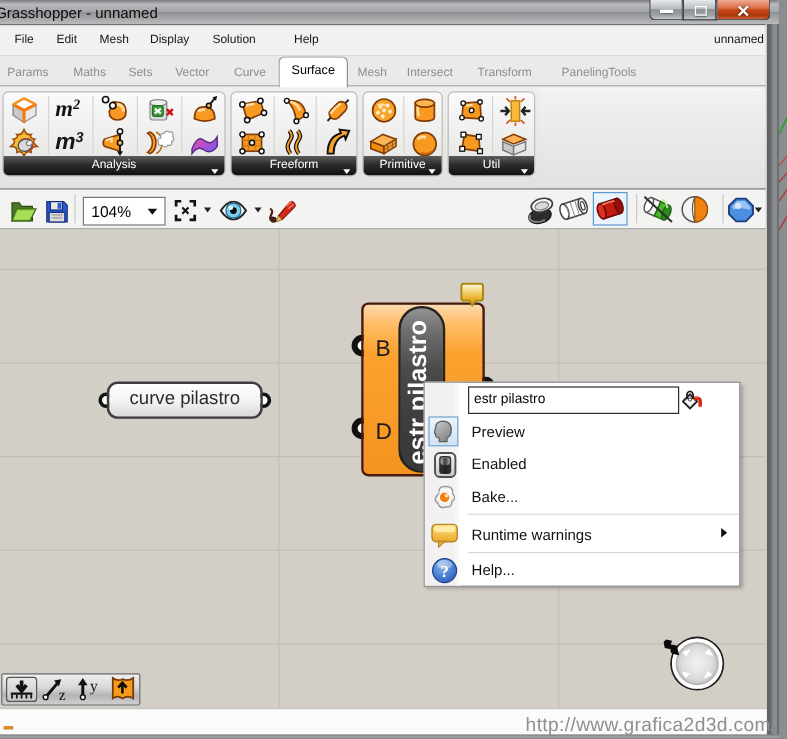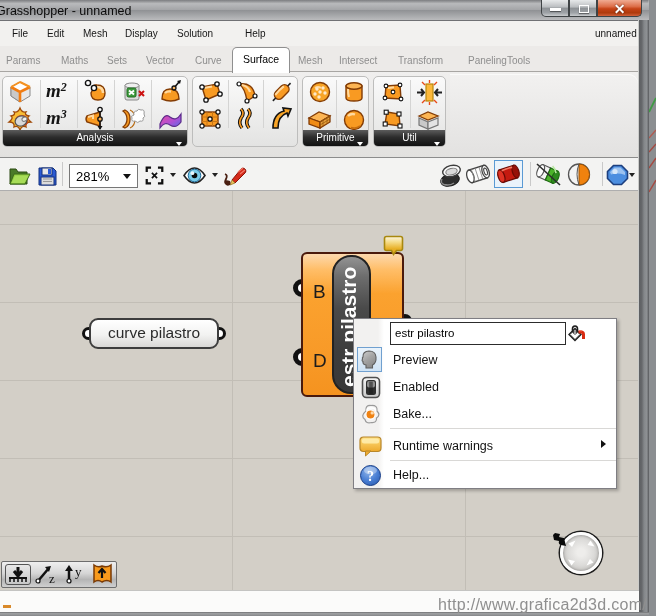--- a/index.html
+++ b/index.html
@@ -205,21 +205,21 @@
       <line x1="16" y1="9" x2="21" y2="3" stroke="#111" stroke-width="1.6"></line>
       <path d="M19 2 L23 1 L22 5 Z" fill="#111"></path>
       <circle cx="16" cy="9" r="2" fill="#f8b25c" stroke="#111" stroke-width="1.3"></circle>
     </svg>
     <svg class="abs" style="left:4px;top:29px;" width="27" height="27" viewBox="0 0 27 27">
       <path d="M13 2 Q15 7 19 6 Q17 9 22 10 Q19 12 24 16 Q18 16 19 21 Q15 19 13 24 Q11 19 7 21 Q8 16 2 16 Q7 12 4 10 Q9 9 7 6 Q11 7 13 2 Z" fill="#f8bc35" stroke="#a04a08" stroke-width="1.3"></path>
       <path d="M8 16 Q8 9 15 9 Q21 9 21 15 Q21 20 15 20 Q8 20 8 16 Z" fill="#e23d10"></path>
       <ellipse cx="14" cy="15" rx="6" ry="5" fill="#d9d9d9" stroke="#555" stroke-width="1.2" transform="rotate(-20 14 15)"></ellipse>
       <ellipse cx="17.5" cy="13.2" rx="2.6" ry="2" fill="#f4f4f4" stroke="#777" transform="rotate(-20 17.5 13.2)"></ellipse>
     </svg>
-    <div class="abs" style="left:43px;top:30px;width:28px;height:24px;font-family:Liberation Serif, serif;font-style:italic;font-weight:bold;font-size:19px;color:#151515;">m<span style="font-size:12px;vertical-align:6px;">3</span></div>
+    <div class="abs" style="left:43px;top:30px;width:28px;height:24px;font-family:Liberation Sans, sans-serif;font-style:italic;font-weight:bold;font-size:19px;color:#151515;">m<span style="font-size:12px;vertical-align:6px;">3</span></div>
     <svg class="abs" style="left:80px;top:29px;" width="26" height="26" viewBox="0 0 26 26">
       <path d="M4 10 L17 6 L17 20 L4 16 Q2 13 4 10 Z" fill="#f89a22" stroke="#833c05" stroke-width="1.4"></path>
       <path d="M5 11 L10 9.5 L10 13" stroke="#ffd9a0" stroke-width="2" fill="none"></path>
       <line x1="17" y1="3" x2="17" y2="23" stroke="#111" stroke-width="1.5"></line>
       <circle cx="17" cy="3.5" r="2.2" fill="#fff" stroke="#111" stroke-width="1.3"></circle>
       <circle cx="17" cy="13" r="2.2" fill="#f8b25c" stroke="#111" stroke-width="1.3"></circle>
       <path d="M14.5 20 L19.5 20 L17 24 Z" fill="#111"></path>
     </svg>
     <svg class="abs" style="left:117px;top:29px;" width="26" height="26" viewBox="0 0 26 26">
       <path d="M5 4 Q10 6 10 13 Q10 20 5 22 L3 21 Q7 18 7 13 Q7 8 3 5 Z" fill="#f89a22" stroke="#833c05" stroke-width="1.3"></path>
@@ -275,20 +275,21 @@
     </svg>
     <svg class="abs" style="left:41px;top:29px;" width="25" height="26" viewBox="0 0 25 26">
       <path d="M7 3 Q11 7 7 12 Q4 17 8 22" stroke="#111" stroke-width="3.6" fill="none"></path>
       <path d="M7 3 Q11 7 7 12 Q4 17 8 22" stroke="#f89a22" stroke-width="1.6" fill="none"></path>
       <path d="M14 3 Q18 7 14 12 Q11 17 15 22" stroke="#111" stroke-width="3.6" fill="none"></path>
       <path d="M14 3 Q18 7 14 12 Q11 17 15 22" stroke="#f89a22" stroke-width="1.6" fill="none"></path>
     </svg>
     <svg class="abs" style="left:76px;top:29px;" width="25" height="26" viewBox="0 0 25 26">
       <path d="M4 22 Q4 8 15 5 L14 2 L22 3 L19 10 L18 7 Q9 10 9 22 Z" fill="#f8a426" stroke="#111" stroke-width="1.6"></path>
     </svg>
+    <div class="plabel abs">Freeform<span class="arr"><span class="tridown" style="display:inline-block;"></span></span></div>
   </div>
   <div class="abs panel" id="p3" style="left:302px;width:67px;">
     <div class="abs csep" style="left:33px;"></div>
     <svg class="abs" style="left:4px;top:3px;" width="26" height="25" viewBox="0 0 26 25">
       <circle cx="13" cy="12" r="9.5" fill="#f8a426" stroke="#833c05" stroke-width="1.4"></circle>
       <path d="M8 8 Q11 6 14 8" stroke="#ffd9a0" stroke-width="2" fill="none"></path>
       <circle cx="10" cy="9" r="1.7" fill="#fde8c8"></circle>
       <circle cx="16" cy="8" r="1.7" fill="#fde8c8"></circle>
       <circle cx="18" cy="13" r="1.7" fill="#fde8c8"></circle>
       <circle cx="13" cy="12" r="1.7" fill="#fde8c8"></circle>
@@ -354,21 +355,21 @@
   </svg>
   <svg class="abs" style="left:35px;top:6px;" width="24" height="24" viewBox="0 0 24 24">
     <path d="M4 4 L18 4 L21 7 L21 21 L4 21 Z" fill="#2a5ad4" stroke="#15307a"></path>
     <rect x="7" y="4" width="10" height="7" fill="#e8e8e8" stroke="#15307a"></rect>
     <rect x="13" y="5" width="3" height="5" fill="#2a5ad4"></rect>
     <rect x="6" y="13" width="13" height="8" fill="#dcdcdc" stroke="#15307a"></rect>
     <path d="M8 15 L17 15 M8 17.5 L17 17.5" stroke="#999" stroke-width="1"></path>
   </svg>
   <div class="abs tsep" style="left:62px;"></div>
   <div class="abs" id="zoombox">
-      <span class="txt">281%</span>
+      <span class="txt">104%</span>
       <div style="position:absolute;right:6px;top:9px;width:0;height:0;border-left:4px solid transparent;border-right:4px solid transparent;border-top:5px solid #111;"></div>
     </div>
   <svg class="abs" style="left:145px;top:8px;" width="19" height="19" viewBox="0 0 22 22">
     <path d="M2 7 L2 2 L7 2 M15 2 L20 2 L20 7 M20 15 L20 20 L15 20 M7 20 L2 20 L2 15" stroke="#111" stroke-width="2.6" fill="none"></path>
     <path d="M8 8 L14 14 M14 8 L8 14" stroke="#111" stroke-width="2"></path>
   </svg>
   <div class="abs ddar" style="left:170px;"></div>
   <svg class="abs" style="left:183px;top:9px;" width="23" height="17" viewBox="0 0 23 17">
     <path d="M1 8.5 Q6 1 11.5 1 Q17 1 22 8.5 Q17 16 11.5 16 Q6 16 1 8.5 Z" fill="#fff" stroke="#222" stroke-width="1.6"></path>
     <circle cx="11.5" cy="8.5" r="6.3" fill="#7acbe8" stroke="#1a6a9a" stroke-width="1"></circle>

